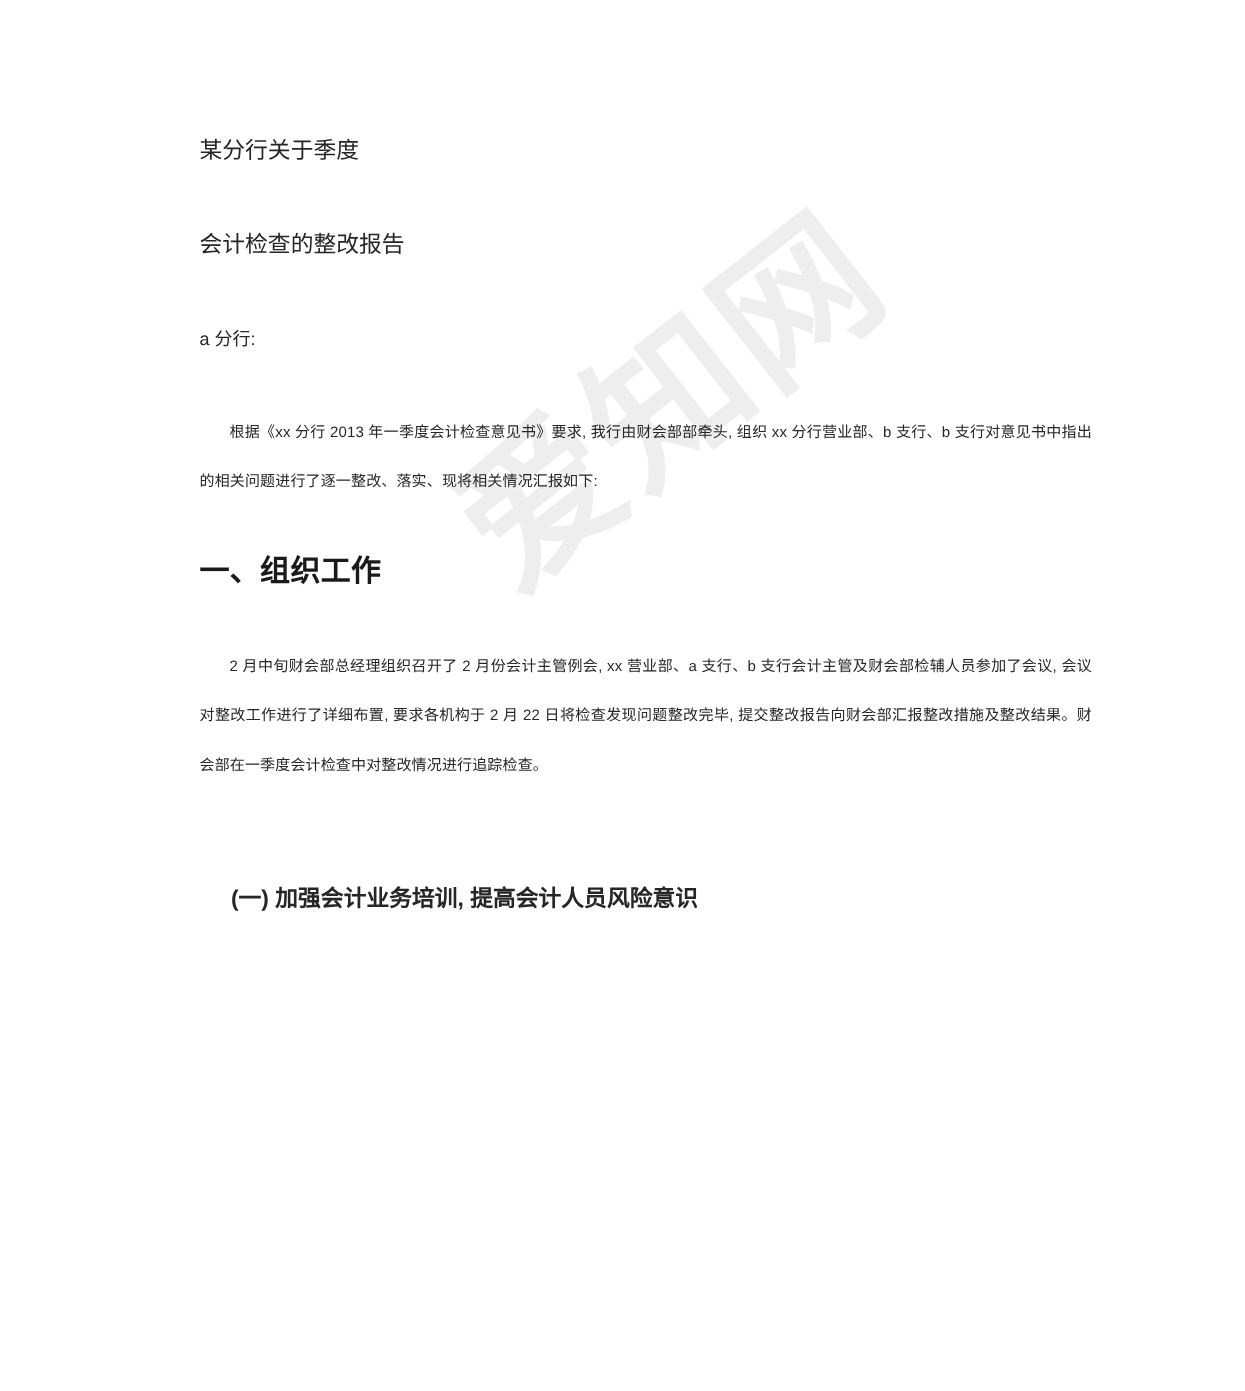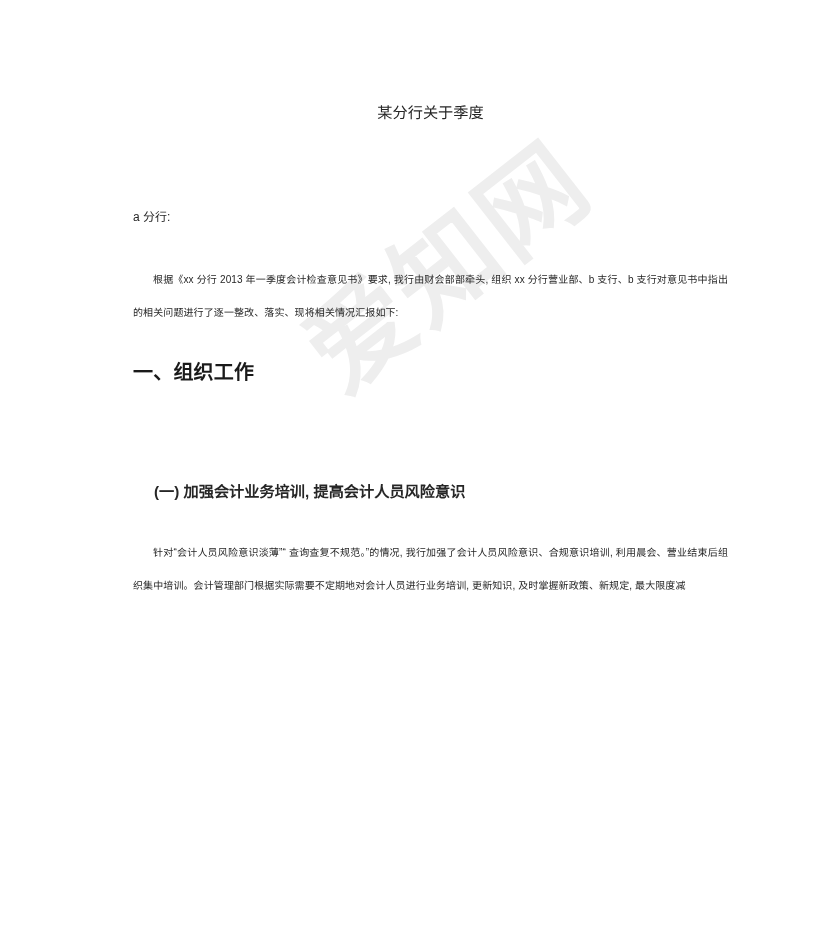--- a/index.html
+++ b/index.html
@@ -58,23 +58,22 @@
     text-justify: inter-ideograph;
     margin: 0;
     color: #262626;
     letter-spacing: 0.1px;
   }
 
   
   .title-line {
     font-size: 15.2px;
     line-height: 33px;
-    margin: 12px;
+    margin: 0;
     color: #262626;
-    text-align: center;
   }
 
   
   .salutation {
     font-size: 12px;
     line-height: 33px;
     margin: 0;
     color: #262626;
   }
 
@@ -120,40 +119,41 @@
 </div>
 
 <div class="page">
 
   <div class="spacer-top"></div>
 
   <p class="title-line">某分行关于季度</p>
 
   <div class="gap-title-1"></div>
 
+  <p class="title-line">会计检查的整改报告</p>
 
   <div class="gap-title-2"></div>
 
   <p class="salutation">a 分行:</p>
 
   <div class="gap-salut"></div>
 
   <p class="para indent">根据《xx 分行 2013 年一季度会计检查意见书》要求, 我行由财会部部牵头, 组织 xx 分行营业部、b 支行、b 支行对意见书中指出的相关问题进行了逐一整改、落实、现将相关情况汇报如下:</p>
 
   <div class="gap-body-1"></div>
 
   <h2 class="section-heading">一、组织工作</h2>
 
   <div class="gap-sec-1"></div>
 
+  <p class="para indent">2 月中旬财会部总经理组织召开了 2 月份会计主管例会, xx 营业部、a 支行、b 支行会计主管及财会部检辅人员参加了会议, 会议对整改工作进行了详细布置, 要求各机构于 2 月 22 日将检查发现问题整改完毕, 提交整改报告向财会部汇报整改措施及整改结果。财会部在一季度会计检查中对整改情况进行追踪检查。</p>
 
   <div class="gap-sec-1b"></div>
 
 
   <div class="gap-sec-2"></div>
 
   <h3 class="sub-heading">(一) 加强会计业务培训, 提高会计人员风险意识</h3>
 
   <div class="gap-sub"></div>
 
-  <p class="para indent">针对“会计人员风险意识淡薄”“ 查询查复不规范。”的情况, 我行加强了会计人员风险意识、合规意识培训, 利用晨会、营业结束后组织集中培训。会计管理部门根据实际需要不定期地对会计人员进行业务培训, 更新知识, 及时掌握新政策、新规定, 最大限度减</p>
 
 </div>
 
 </body></html>

